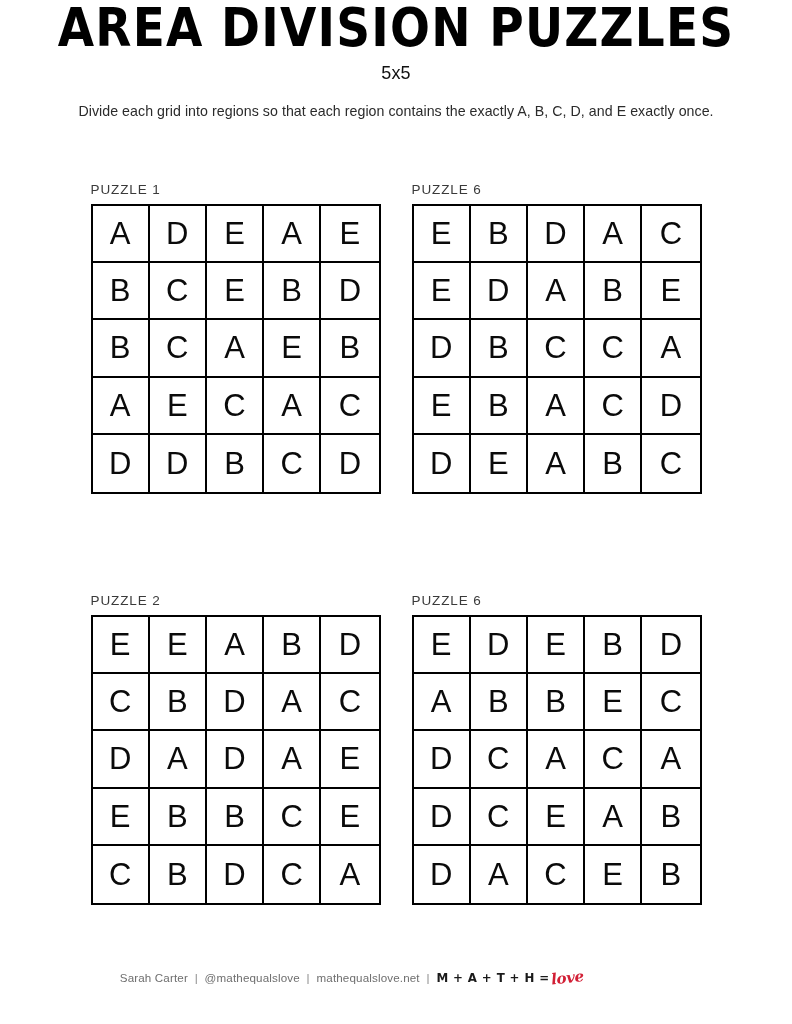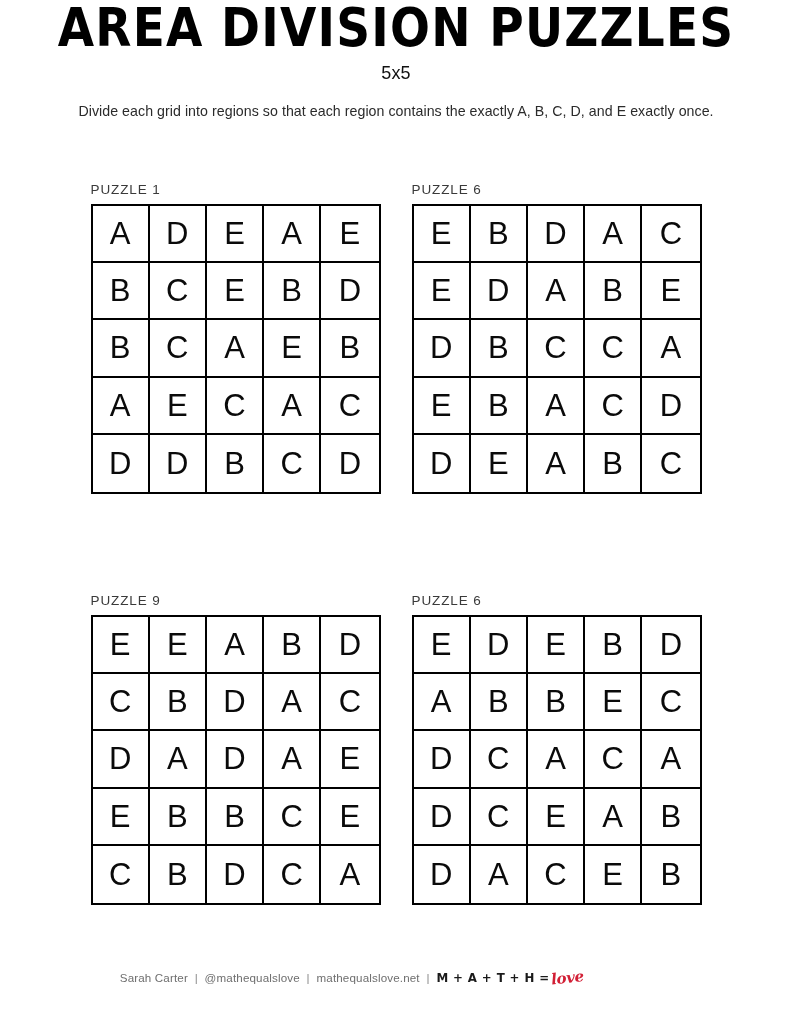--- a/index.html
+++ b/index.html
@@ -227,21 +227,21 @@
           <div class="cell last-row">B</div>
           <div class="cell last-col last-row">C</div>
         </div>
       </div>
 
     </div>
 
     <div class="puzzle-row second">
 
       <div class="puzzle">
-        <div class="puzzle-label">PUZZLE 9</div>
+        <div class="puzzle-label">PUZZLE 2</div>
         <div class="grid">
           <div class="cell">E</div>
           <div class="cell">E</div>
           <div class="cell">A</div>
           <div class="cell">B</div>
           <div class="cell last-col">D</div>
           <div class="cell">C</div>
           <div class="cell">B</div>
           <div class="cell">D</div>
           <div class="cell">A</div>

